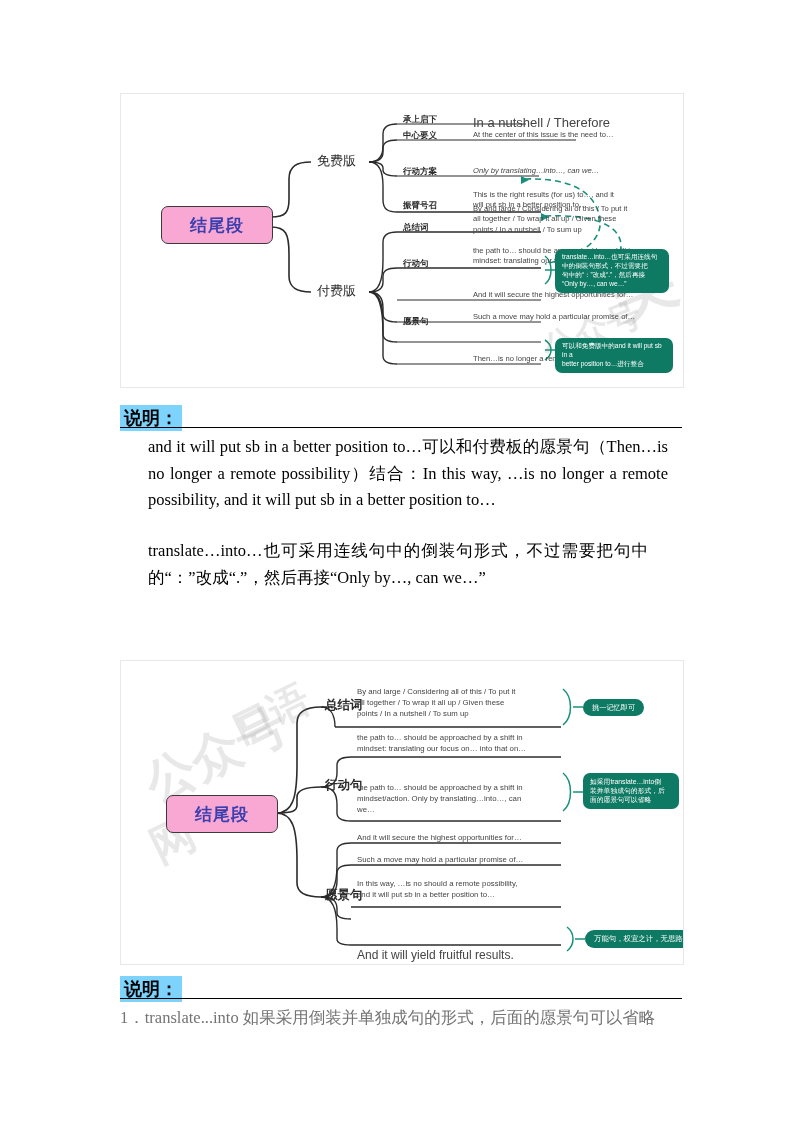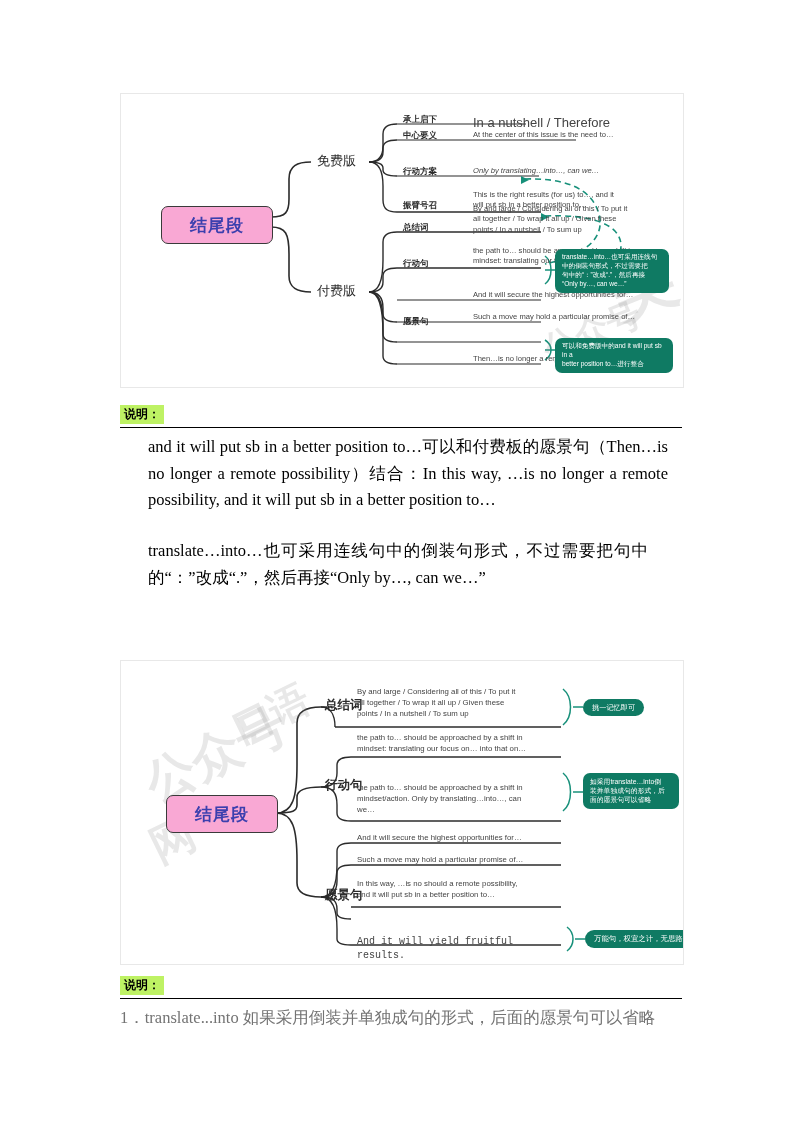--- a/index.html
+++ b/index.html
@@ -38,21 +38,21 @@
   }
   .tealpill{
     position:absolute;background:#0f7a63;color:#fff;border-radius:11px;
     font-family:"Liberation Sans",sans-serif;display:flex;align-items:center;
     justify-content:center;white-space:nowrap;padding:0 9px;box-sizing:border-box;
   }
 
   
   .note-head{
     position:absolute;font-family:"Liberation Sans",sans-serif;font-weight:700;
-    font-size:12px;background:#bef264;color:#000;padding:1px 4px;border:0;
+    font-size:18px;background:#7dd3fc;color:#000;padding:1px 4px;border:0;
   }
   .para{
     position:absolute;font-family:"Liberation Serif",serif;font-size:16.5px;
     line-height:1.62;color:#000;text-align:justify;
   }
   .para.shadebox{background:#fff;}
   .numline{
     position:absolute;font-family:"Liberation Serif",serif;font-size:16.5px;
     color:#737373;white-space:nowrap;
   }
@@ -202,21 +202,21 @@
     <div class="leaf" style="left:236px;top:72px;width:210px;font-size:7.8px;">the path to… should be approached by a shift in
 mindset: translating our focus on… into that on…</div>
     <div class="leaf" style="left:236px;top:122px;width:210px;font-size:7.8px;">the path to… should be approached by a shift in
 mindset/action. Only by translating…into…, can
 we…</div>
 
     <div class="leaf" style="left:236px;top:172px;width:210px;font-size:7.8px;">And it will secure the highest opportunities for…</div>
     <div class="leaf" style="left:236px;top:194px;width:210px;font-size:7.8px;">Such a move may hold a particular promise of…</div>
     <div class="leaf" style="left:236px;top:218px;width:210px;font-size:7.8px;">In this way, …is no should a remote possibility,
 and it will put sb in a better position to…</div>
-    <div class="leaf" style="left:236px;top:274px;width:210px;font-size:10px;font-family:Liberation Mono, monospace;">And it will yield fruitful results.</div>
+    <div class="leaf" style="left:236px;top:286px;width:210px;font-size:12px;">And it will yield fruitful results.</div>
 
     <div class="tealpill" style="left:462px;top:38px;height:17px;font-size:7.2px;">挑一记忆即可</div>
     <div class="tealbox" style="left:462px;top:112px;width:96px;font-size:6.8px;">如采用translate…into倒
 装并单独成句的形式，后
 面的愿景句可以省略</div>
     <div class="tealpill" style="left:464px;top:269px;height:18px;font-size:7.4px;">万能句，权宜之计，无思路时凑字数</div>
   </div>
 
   <div class="note-head" style="left:120px;top:976px;">说明：</div>
   <div class="rule" style="left:120px;top:998px;width:562px;"></div>

